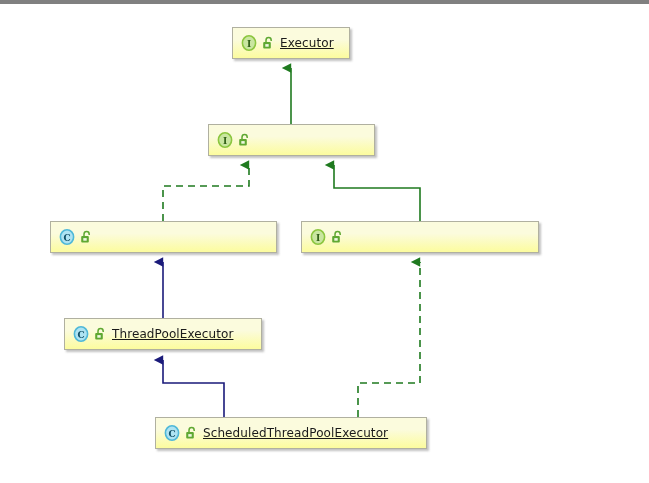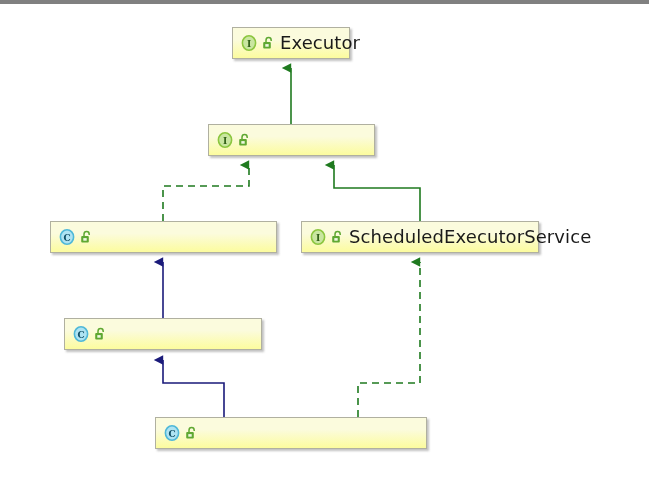--- a/index.html
+++ b/index.html
@@ -39,25 +39,26 @@
     height: 32px;
     background: linear-gradient(to bottom, #fbfbdd 0%, #fbfbdd 38%, #fcfc9e 100%);
     border: 1px solid #b0b0a0;
     box-shadow: 2px 2px 2px rgba(120,120,120,0.45);
     display: flex;
     align-items: center;
     padding: 0 10px 0 8px;
     white-space: nowrap;
   }
   .node-label {
-    font-size: 18px;
+    font-size: 12px;
     color: #1a1a1a;
     line-height: 1;
     margin-left: 6px;
     letter-spacing: 0.1px;
+    text-decoration: underline;
   }
   .icon {
     flex: 0 0 auto;
     display: inline-block;
     line-height: 0;
   }
   .type-icon { width: 16px; height: 16px; }
   .lock-icon { width: 12px; height: 14px; margin-left: 5px; }
 </style>
 </head>
@@ -124,39 +125,40 @@
       <div class="node" style="left: 301px; top: 221px; width: 238px;">
         <span class="icon"><svg class="type-icon" viewBox="0 0 16 16" xmlns="http://www.w3.org/2000/svg">
             <ellipse cx="8" cy="8" rx="6.6" ry="7.2" fill="#c9e6a0" stroke="#8cc63f" stroke-width="1.6"></ellipse>
             <text x="8" y="11.6" font-family="DejaVu Serif, Liberation Serif, serif" font-size="9" font-weight="bold" text-anchor="middle" fill="#2e5c14">I</text>
           </svg></span>
         <span class="icon"><svg class="lock-icon" viewBox="0 0 12 14" xmlns="http://www.w3.org/2000/svg">
             <path d="M4 6 V4.2 A2.6 2.6 0 0 1 9.2 4.2 V5" fill="none" stroke="#5fa832" stroke-width="1.5"></path>
             <rect x="1.2" y="6" width="7.6" height="6.4" rx="1" fill="#5fa832"></rect>
             <rect x="3.3" y="8.1" width="3.4" height="2.6" fill="#eef7e2"></rect>
           </svg></span>
-        <span class="node-label">ScheduledExecutorService</span>
       </div>
       <div class="node" style="left: 64px; top: 318px; width: 198px;">
         <span class="icon"><svg class="type-icon" viewBox="0 0 16 16" xmlns="http://www.w3.org/2000/svg">
             <ellipse cx="8" cy="8" rx="6.6" ry="7.2" fill="#aee3f2" stroke="#4fb8d8" stroke-width="1.6"></ellipse>
             <text x="8" y="11.6" font-family="DejaVu Serif, Liberation Serif, serif" font-size="9" font-weight="bold" text-anchor="middle" fill="#0f4f66">C</text>
           </svg></span>
         <span class="icon"><svg class="lock-icon" viewBox="0 0 12 14" xmlns="http://www.w3.org/2000/svg">
             <path d="M4 6 V4.2 A2.6 2.6 0 0 1 9.2 4.2 V5" fill="none" stroke="#5fa832" stroke-width="1.5"></path>
             <rect x="1.2" y="6" width="7.6" height="6.4" rx="1" fill="#5fa832"></rect>
             <rect x="3.3" y="8.1" width="3.4" height="2.6" fill="#eef7e2"></rect>
           </svg></span>
+        <span class="node-label">ThreadPoolExecutor</span>
       </div>
       <div class="node" style="left: 155px; top: 417px; width: 272px;">
         <span class="icon"><svg class="type-icon" viewBox="0 0 16 16" xmlns="http://www.w3.org/2000/svg">
             <ellipse cx="8" cy="8" rx="6.6" ry="7.2" fill="#aee3f2" stroke="#4fb8d8" stroke-width="1.6"></ellipse>
             <text x="8" y="11.6" font-family="DejaVu Serif, Liberation Serif, serif" font-size="9" font-weight="bold" text-anchor="middle" fill="#0f4f66">C</text>
           </svg></span>
         <span class="icon"><svg class="lock-icon" viewBox="0 0 12 14" xmlns="http://www.w3.org/2000/svg">
             <path d="M4 6 V4.2 A2.6 2.6 0 0 1 9.2 4.2 V5" fill="none" stroke="#5fa832" stroke-width="1.5"></path>
             <rect x="1.2" y="6" width="7.6" height="6.4" rx="1" fill="#5fa832"></rect>
             <rect x="3.3" y="8.1" width="3.4" height="2.6" fill="#eef7e2"></rect>
           </svg></span>
+        <span class="node-label">ScheduledThreadPoolExecutor</span>
       </div>
     </div>
 
 </div>
 
 </body></html>

